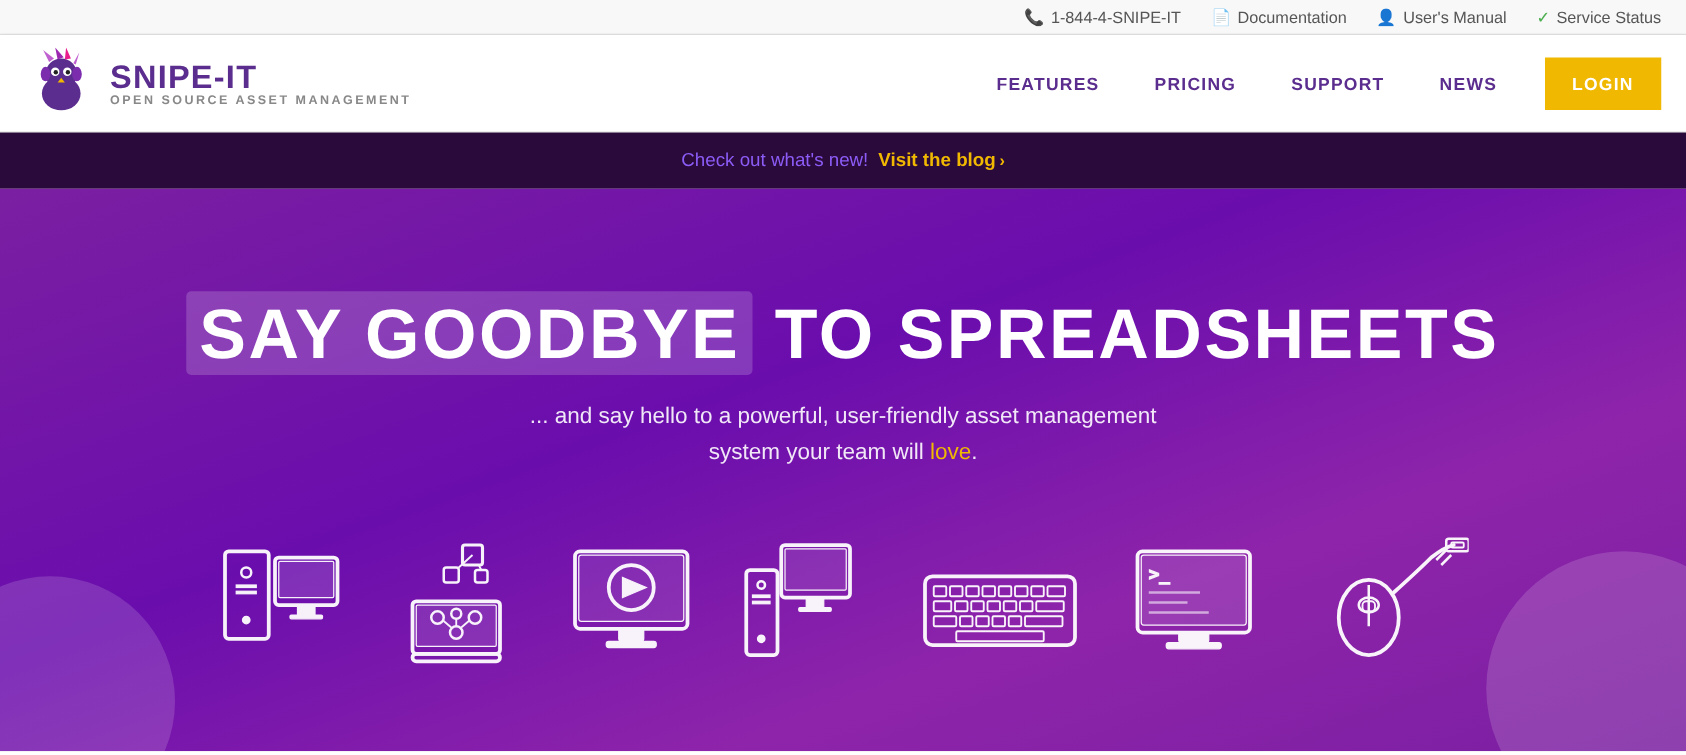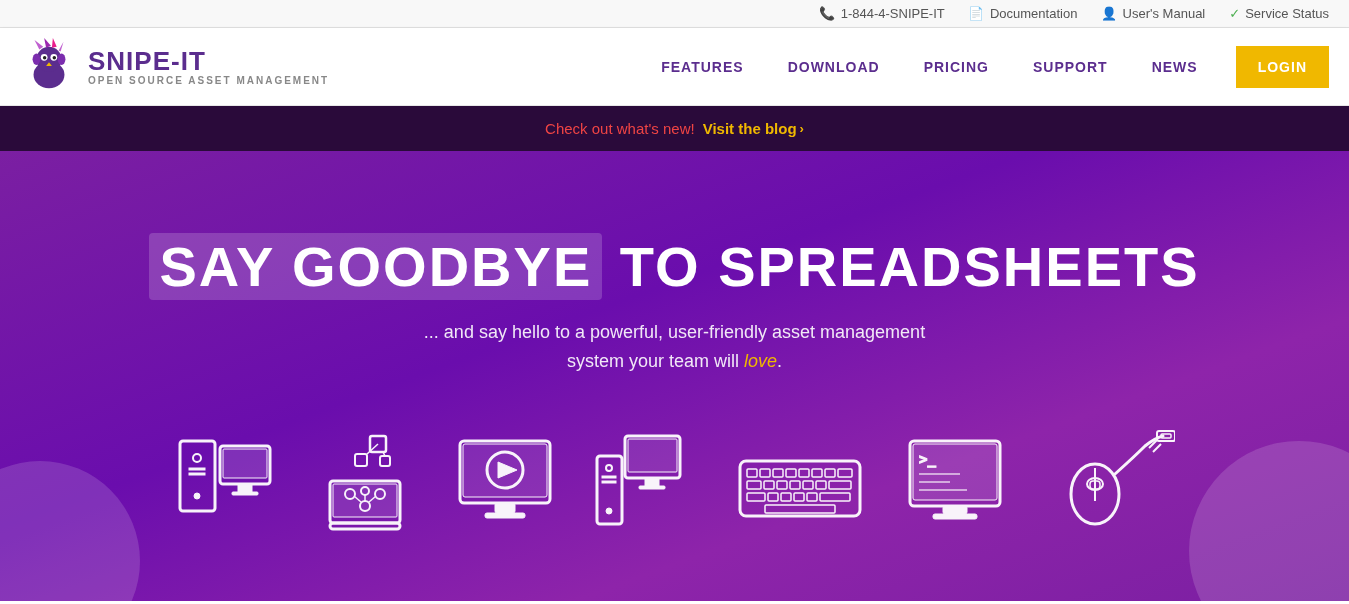--- a/index.html
+++ b/index.html
@@ -105,21 +105,21 @@
       background: #2a0a3a;
       color: #ddd;
       text-align: center;
       padding: 14px 20px;
       font-size: 15px;
       display: flex;
       align-items: center;
       justify-content: center;
       gap: 8px;
     }
-    .announcement-bar .check-text { color: #ef4444; }
+    .announcement-bar .check-text { color: #8b5cf6; }
     .announcement-link {
       color: #f0b800;
       font-weight: 700;
       text-decoration: none;
       cursor: pointer;
       display: flex;
       align-items: center;
       gap: 3px;
     }
     .chevron { font-size: 13px; color: #f0b800; }
@@ -154,21 +154,20 @@
     .hero-subtitle {
       font-size: 18px;
       color: rgba(255,255,255,0.9);
       text-align: center;
       max-width: 560px;
       line-height: 1.6;
       margin-bottom: 50px;
     }
     .hero-subtitle .love-word {
       color: #f0b800;
-      font-style: italic;
     }
 
     
     .hero-icons {
       display: flex;
       align-items: flex-end;
       justify-content: center;
       gap: 40px;
       width: 100%;
       max-width: 1100px;
@@ -257,21 +256,20 @@
       <ellipse cx="43" cy="22" rx="4" ry="6" fill="#7b2dae"></ellipse>
     </svg>
     <div class="logo-text">
       <span class="logo-main">SNIPE-IT</span>
       <span class="logo-sub">OPEN SOURCE ASSET MANAGEMENT</span>
     </div>
   </a>
 
   <div class="nav-links">
     <a class="nav-link">FEATURES</a>
-    <a class="nav-link">DOWNLOAD</a>
     <a class="nav-link">PRICING</a>
     <a class="nav-link">SUPPORT</a>
     <a class="nav-link">NEWS</a>
     <button class="nav-login">LOGIN</button>
   </div>
 </nav>
 
 <div class="announcement-bar">
   <span class="check-text">Check out what's new!</span>
   <a class="announcement-link">

